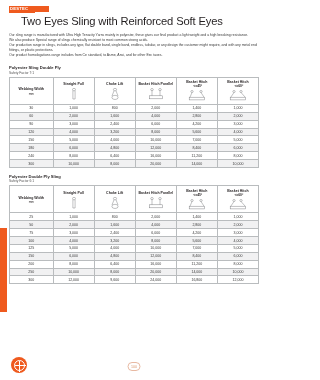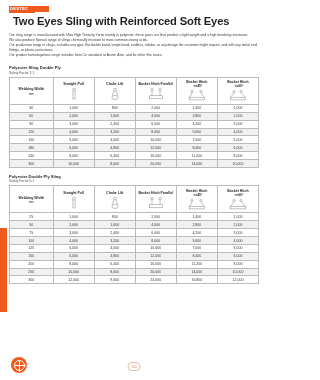--- a/index.html
+++ b/index.html
@@ -46,22 +46,22 @@
     font-family: "Liberation Sans", sans-serif;
   }
   .logo-rule {
     position: absolute; left: 0; top: 6px;
     width: 26px; height: 1px;
     background: #ef5a1e;
   }
   
   h1.page-title {
     font-size: 11.2px;
-    font-weight: bold;
-    margin: 1px 0 6px 4px;
+    font-weight: normal;
+    margin: 1px 0 6px 12px;
     letter-spacing: -0.15px;
     color: #231f20;
     line-height: 12px;
   }
   
   .intro {
     font-size: 3.45px;
     line-height: 5.1px;
     color: #3a3a3a;
     margin-bottom: 7px;

